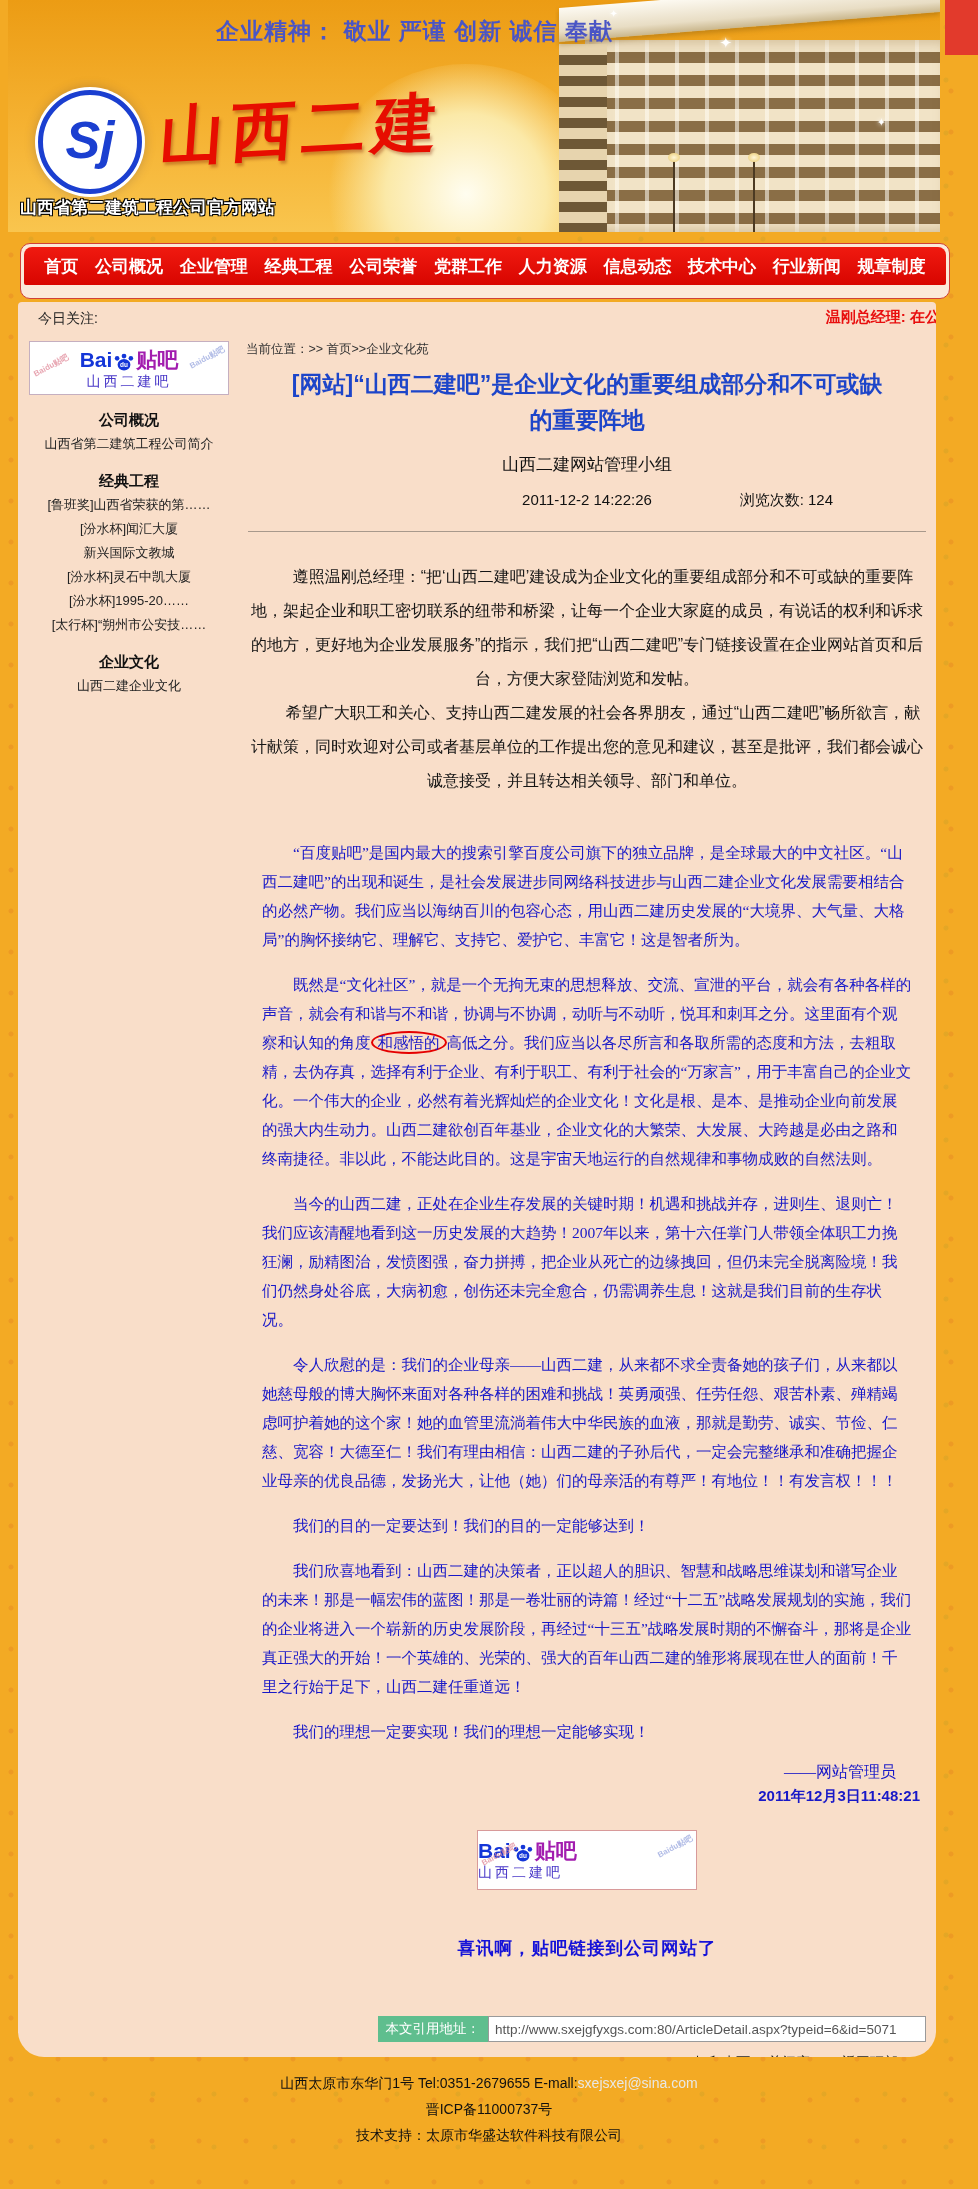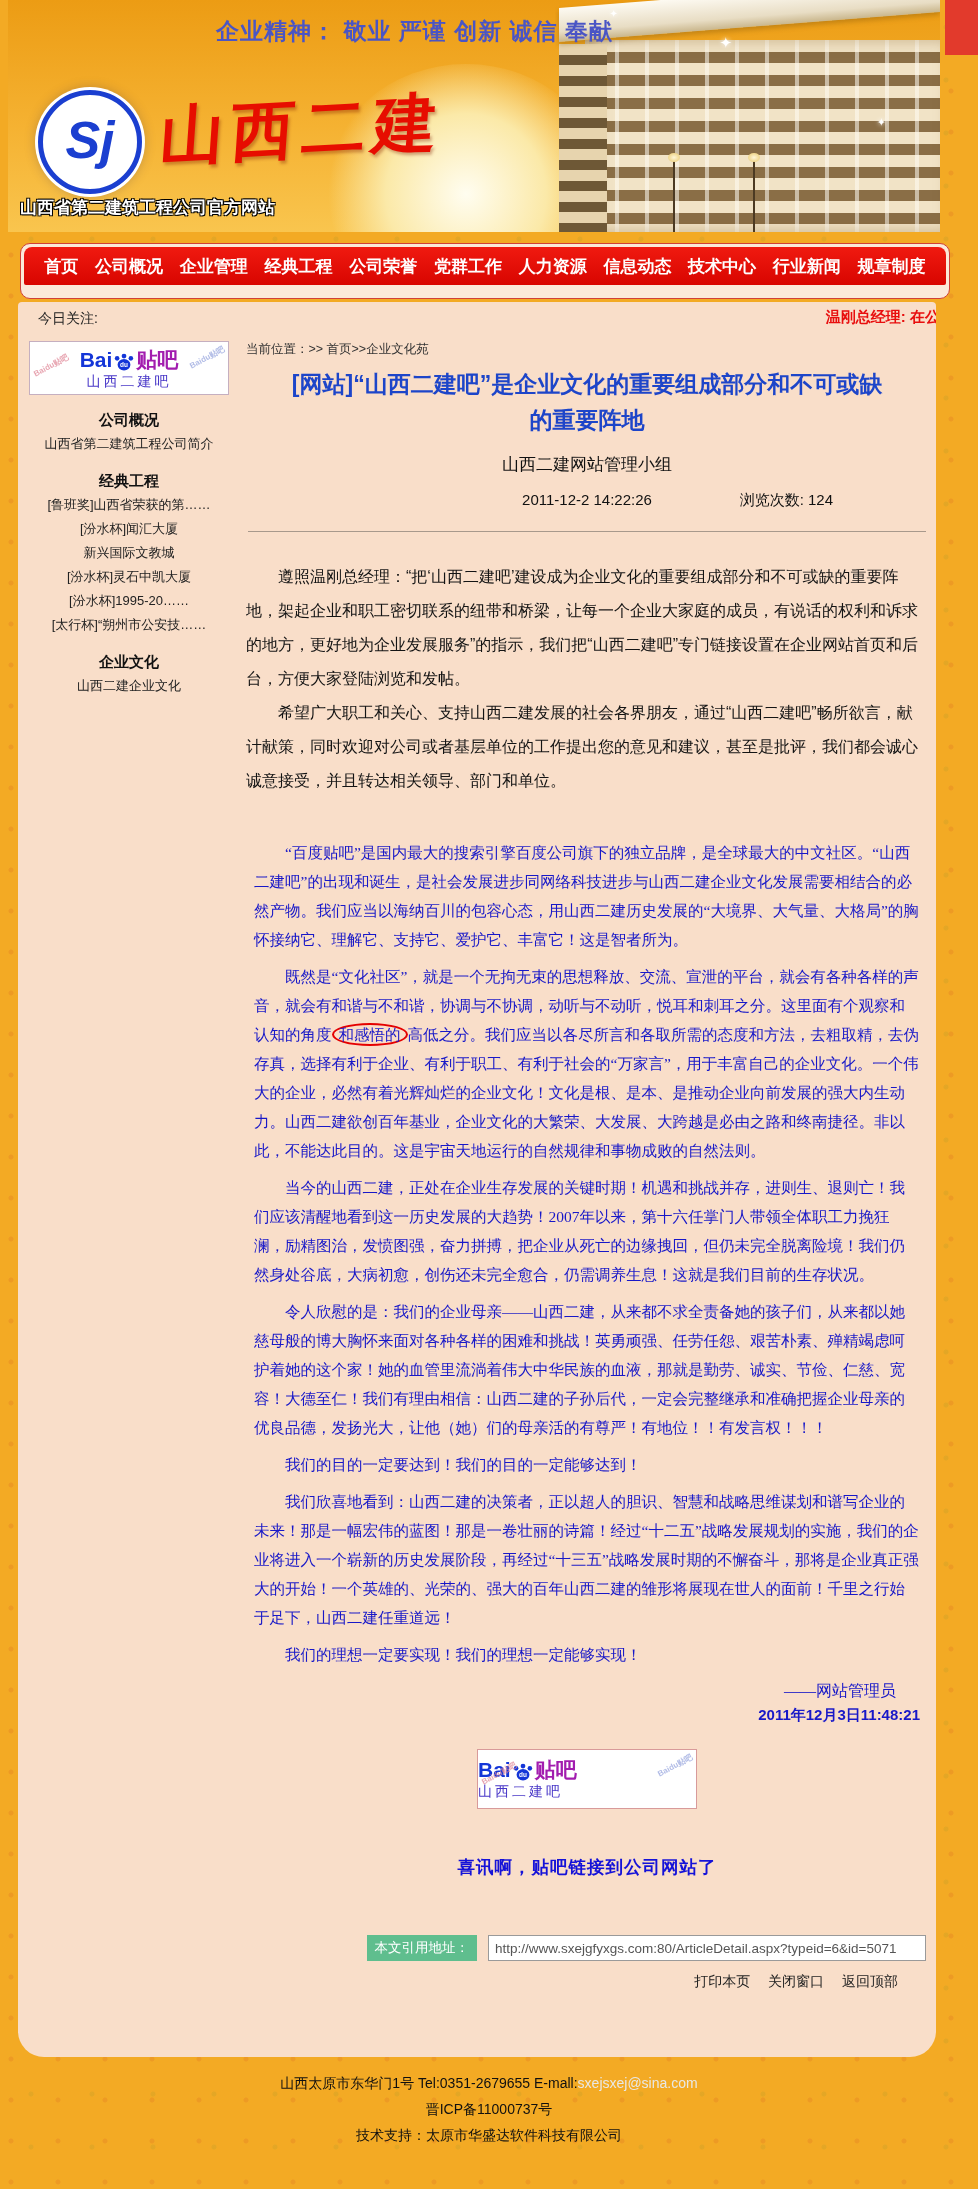--- a/index.html
+++ b/index.html
@@ -67,34 +67,34 @@
   .side-item{font-size:13px;color:#222;line-height:24px;cursor:pointer;white-space:nowrap;}
   
   .main{flex:1;padding:4px 8px 0 6px;min-width:0;}
   .breadcrumb{font-size:12.5px;color:#333;}
   .art-title{color:#1D45C9;font-size:23px;font-weight:bold;text-align:center;line-height:36px;margin:8px 38px 0;}
   .art-author{text-align:center;font-family:"Liberation Serif","DejaVu Serif",serif;font-size:17px;color:#111;margin-top:15px;}
   .meta{position:relative;height:20px;margin-top:15px;font-size:15px;color:#111;}
   .meta-date{position:absolute;left:0;right:0;text-align:center;}
   .meta-views{position:absolute;right:95px;top:0;}
   .rule{border:none;border-top:1px solid #A8998C;margin:20px 2px 0;}
-  .p-black{font-size:16px;line-height:34px;color:#141414;text-indent:2em;margin:0;}
+  .p-black{font-size:16px;line-height:34px;color:#141414;text-indent:2em;margin:0;text-align:center;}
   .first-black{margin-top:28px;}
-  .p-blue{font-family:"Liberation Serif","DejaVu Serif",serif;font-size:15.5px;line-height:29px;color:#1818C8;text-indent:2em;margin:8px;}
+  .p-blue{font-family:"Liberation Serif","DejaVu Serif",serif;font-size:15.5px;line-height:29px;color:#1818C8;text-indent:2em;margin:16px;}
   .first-blue{margin-top:40px;}
   .circle-annot{border:2px solid #E50000;border-radius:50%;padding:1px 5px;}
   .signoff{text-align:right;color:#1818C8;font-family:"Liberation Serif","DejaVu Serif",serif;font-size:16px;margin-top:12px;padding-right:32px;}
   .signoff-date{text-align:right;color:#1818C8;font-size:15px;font-weight:bold;margin-top:4px;padding-right:8px;}
   .article-badge{width:218px;height:58px;margin:24px auto 0;border-color:#D89A9A;}
   .article-badge .badge-row{margin-top:8px;}
   .happy{text-align:center;color:#1512D8;font-weight:bold;font-size:17.5px;letter-spacing:1px;margin-top:46px;}
   .cite-row{display:flex;align-items:center;justify-content:flex-end;margin-top:56px;padding-right:2px;}
   .cite-label{background:#5FBE8E;color:#fff;font-size:13.5px;padding:4px 8px;flex:none;}
   .cite-input{width:424px;height:24px;border:1px solid #9a9a9a;background:#fff;color:#555;font-size:13.5px;
-    padding:0 6px;margin-left:11px;font-family:"Liberation Sans","DejaVu Sans",sans-serif;}
+    padding:0 6px;margin-left:0;font-family:"Liberation Sans","DejaVu Sans",sans-serif;}
   .actions{text-align:right;margin-top:12px;padding-right:30px;font-size:14px;color:#222;}
   .actions span{margin-left:14px;cursor:pointer;}
   
   .footer{position:absolute;left:0;top:2070px;width:100%;text-align:center;font-size:14px;color:#101010;line-height:25px;}
   .footer .email{color:#E8E8E6;cursor:pointer;}
   .footer div{margin-top:1px;}
 </style>
 </head>
 <body>
 

